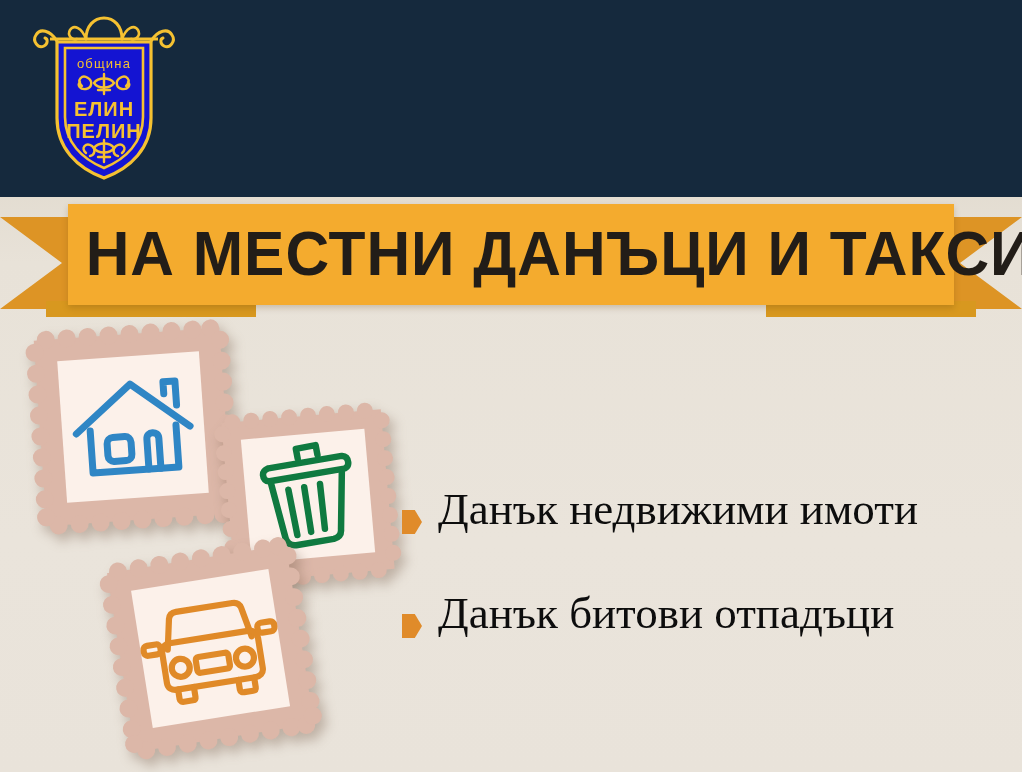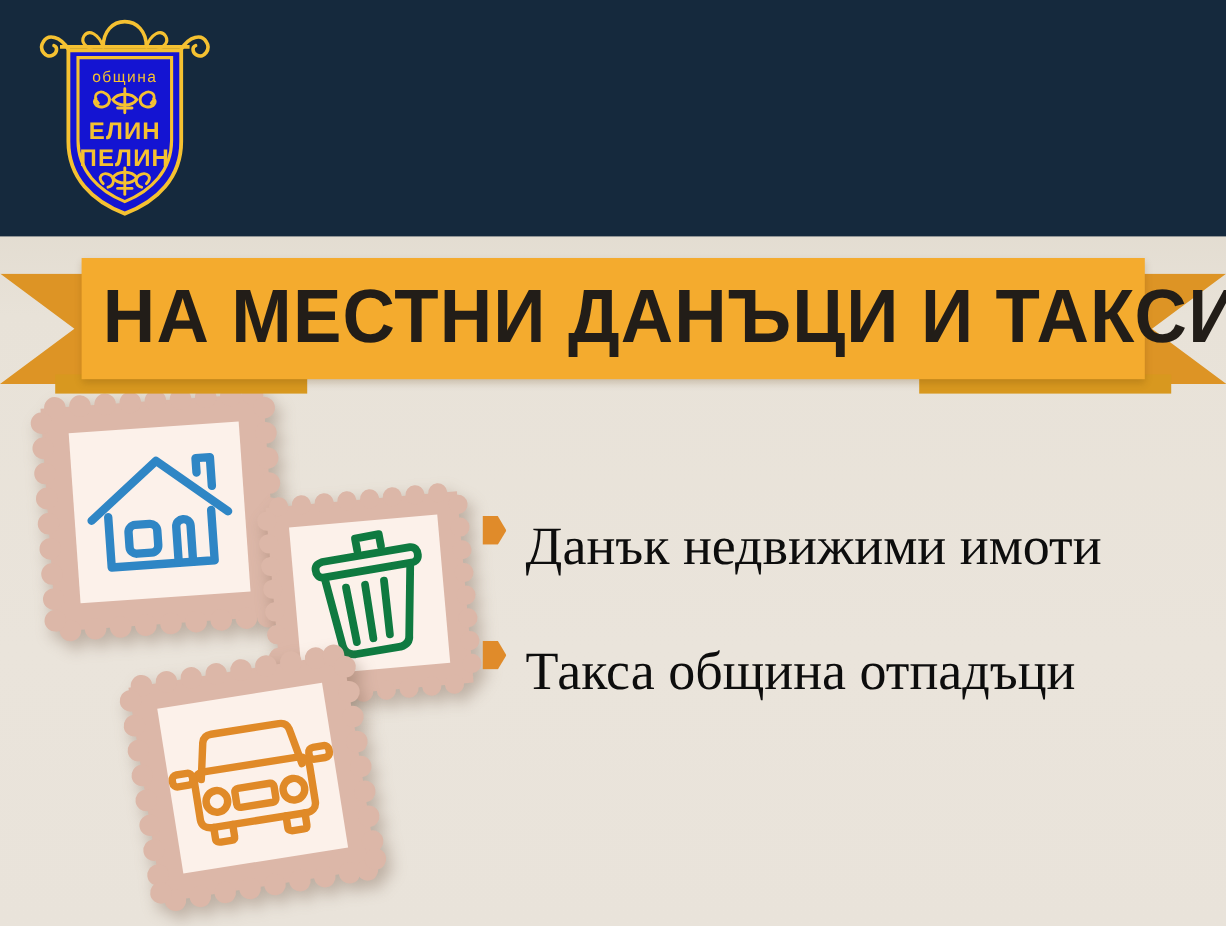--- a/index.html
+++ b/index.html
@@ -53,21 +53,21 @@
     top: 8px;
     width: 160px;
     height: 180px;
     z-index: 7;
   }
 
   
   .ribbon-wrap {
     position: absolute;
     left: 0;
-    top: 211px;
+    top: 200px;
     width: 1022px;
     height: 120px;
     z-index: 6;
   }
   .ribbon-tail {
     position: absolute;
     top: 17px;
     width: 130px;
     height: 92px;
     background: #dd9425;
@@ -127,21 +127,21 @@
   
   .list {
     position: absolute;
     left: 402px;
     top: 430px;
     width: 610px;
     z-index: 4;
   }
   .list-item {
     display: flex;
-    align-items: flex-start;
+    align-items: flex-end;
     height: 104px;
   }
   .bullet {
     flex: 0 0 auto;
     width: 20px;
     height: 24px;
     margin-right: 16px;
     background: #e08b2a;
     clip-path: polygon(0 0, 64% 0, 100% 50%, 64% 100%, 0 100%);
   }
@@ -388,17 +388,17 @@
     </svg>
   </div>
 
   <div class="list">
     <div class="list-item">
       <span class="bullet"></span>
       <span class="list-label">Данък недвижими имоти</span>
     </div>
     <div class="list-item">
       <span class="bullet"></span>
-      <span class="list-label">Такса община отпадъци</span>
+      <span class="list-label">Данък битови отпадъци</span>
     </div>
   </div>
 
 </div>
 
 </body></html>

